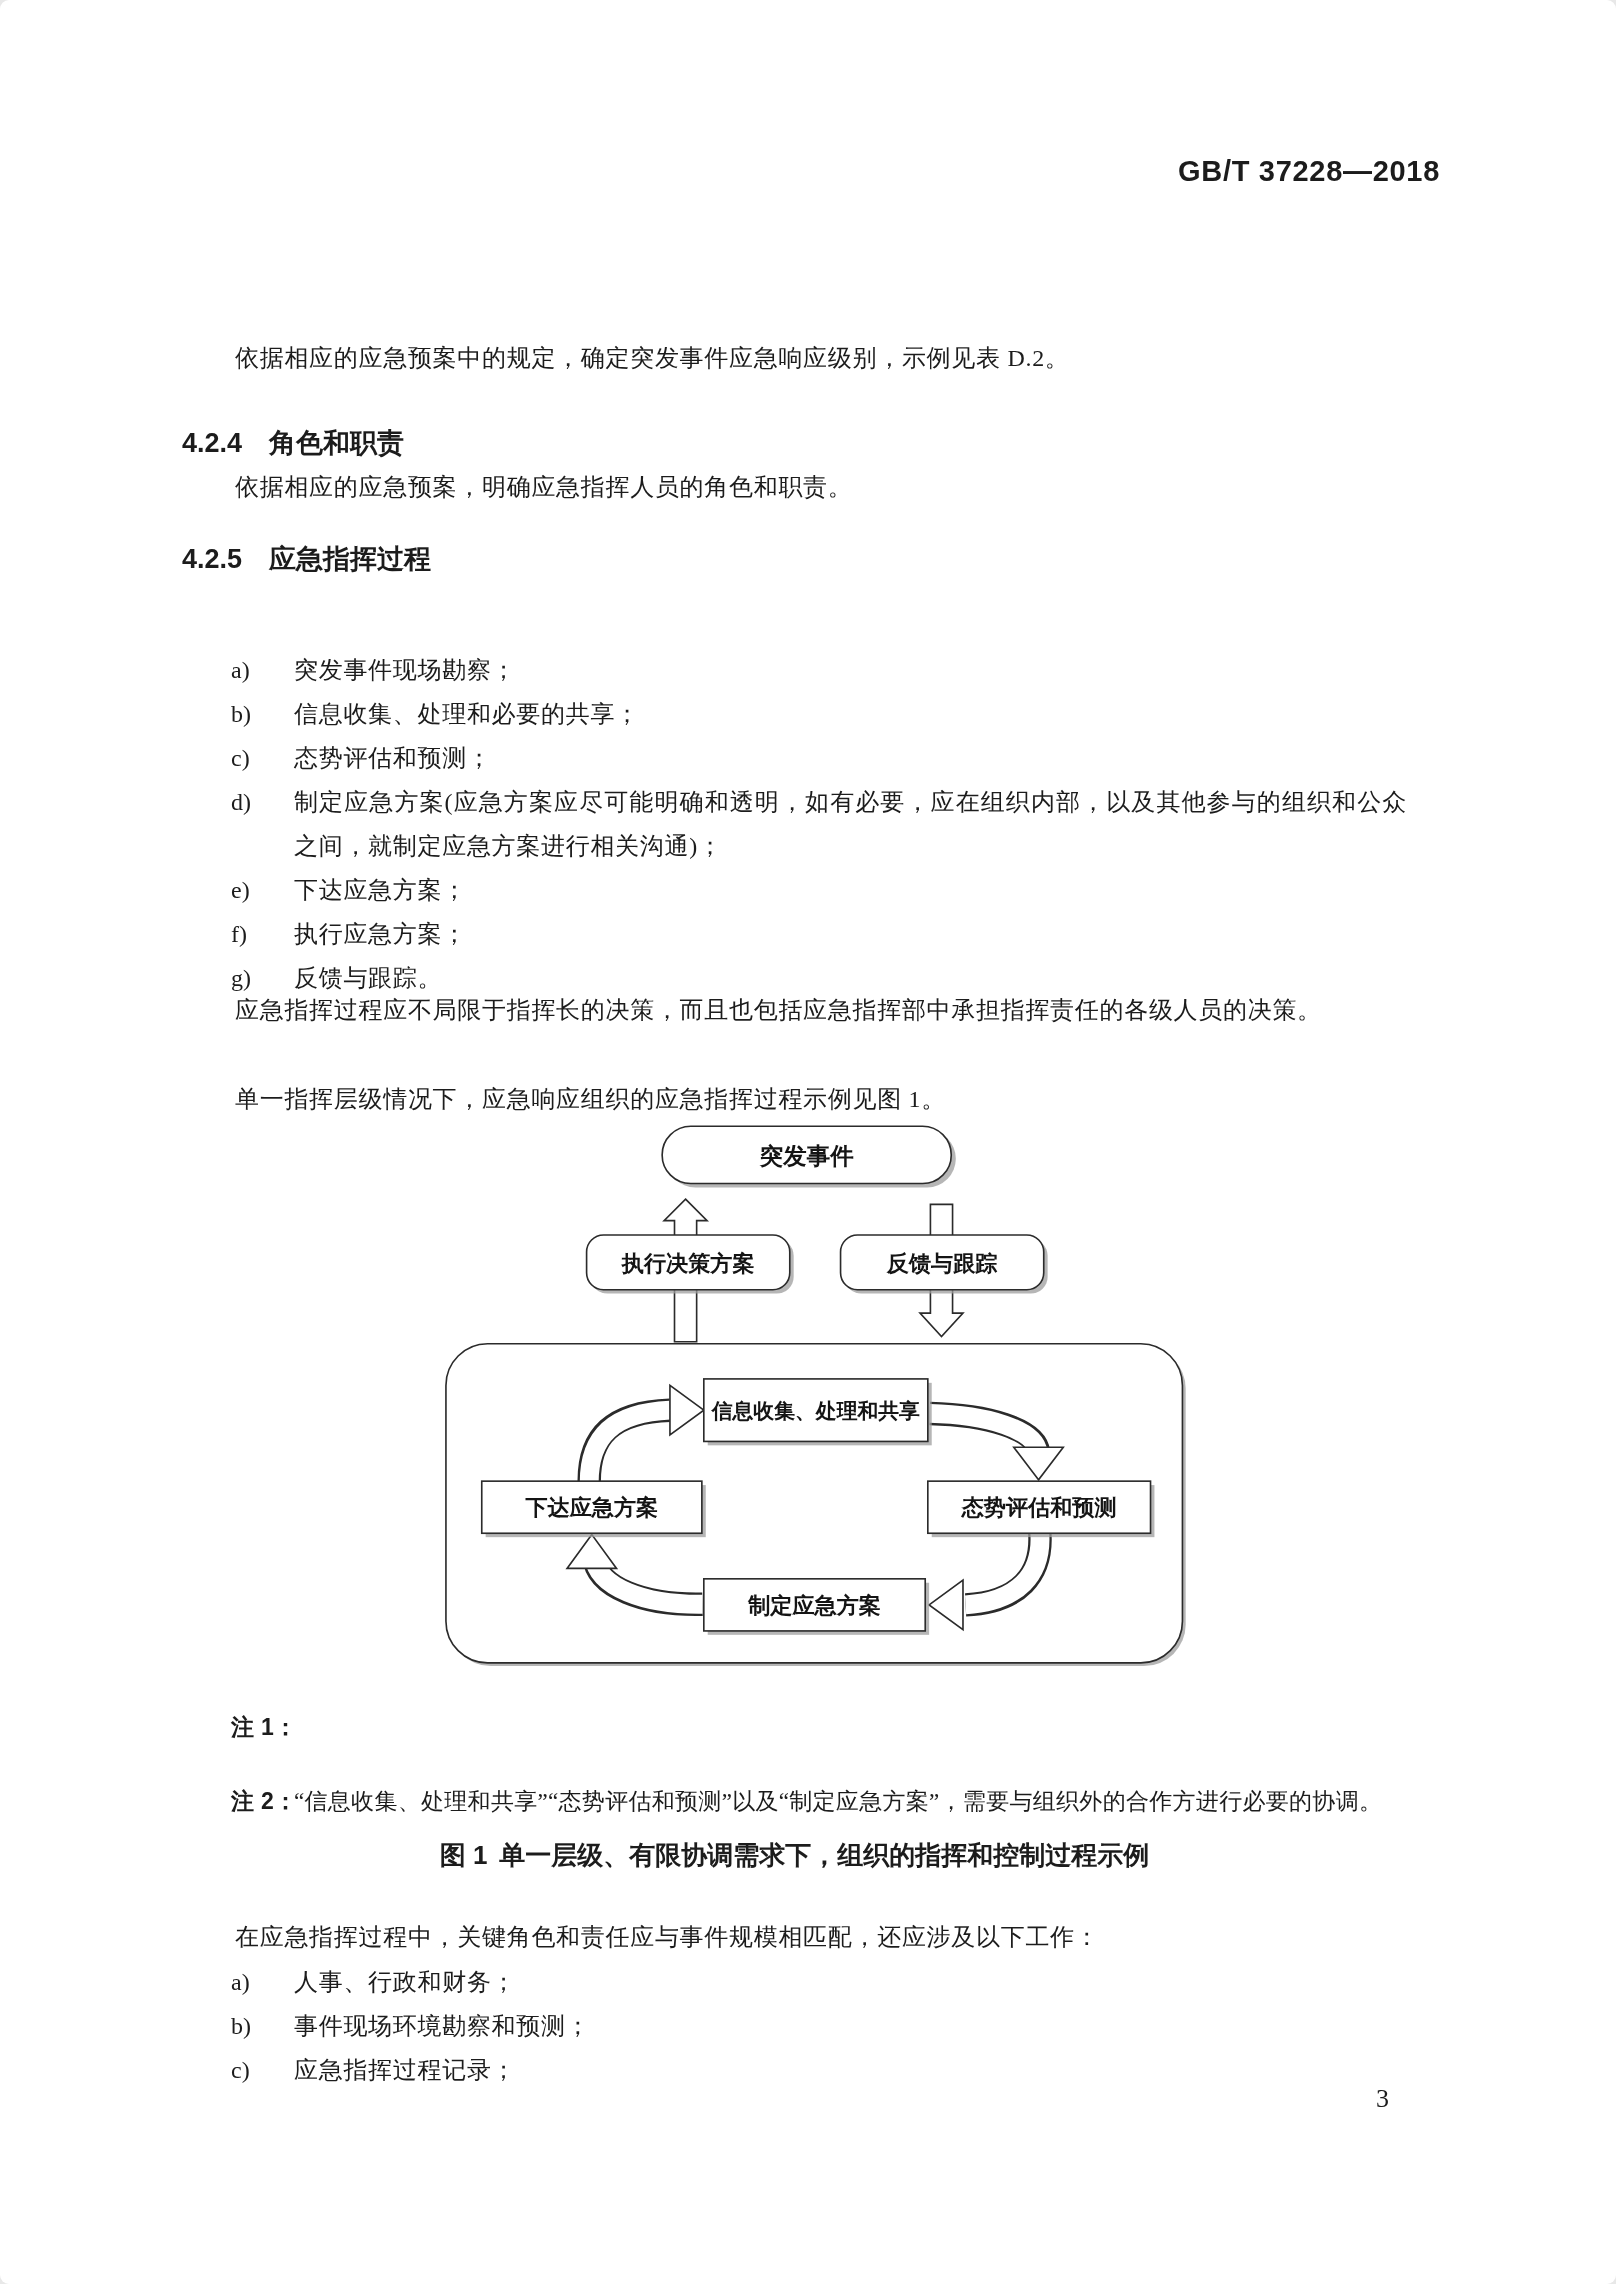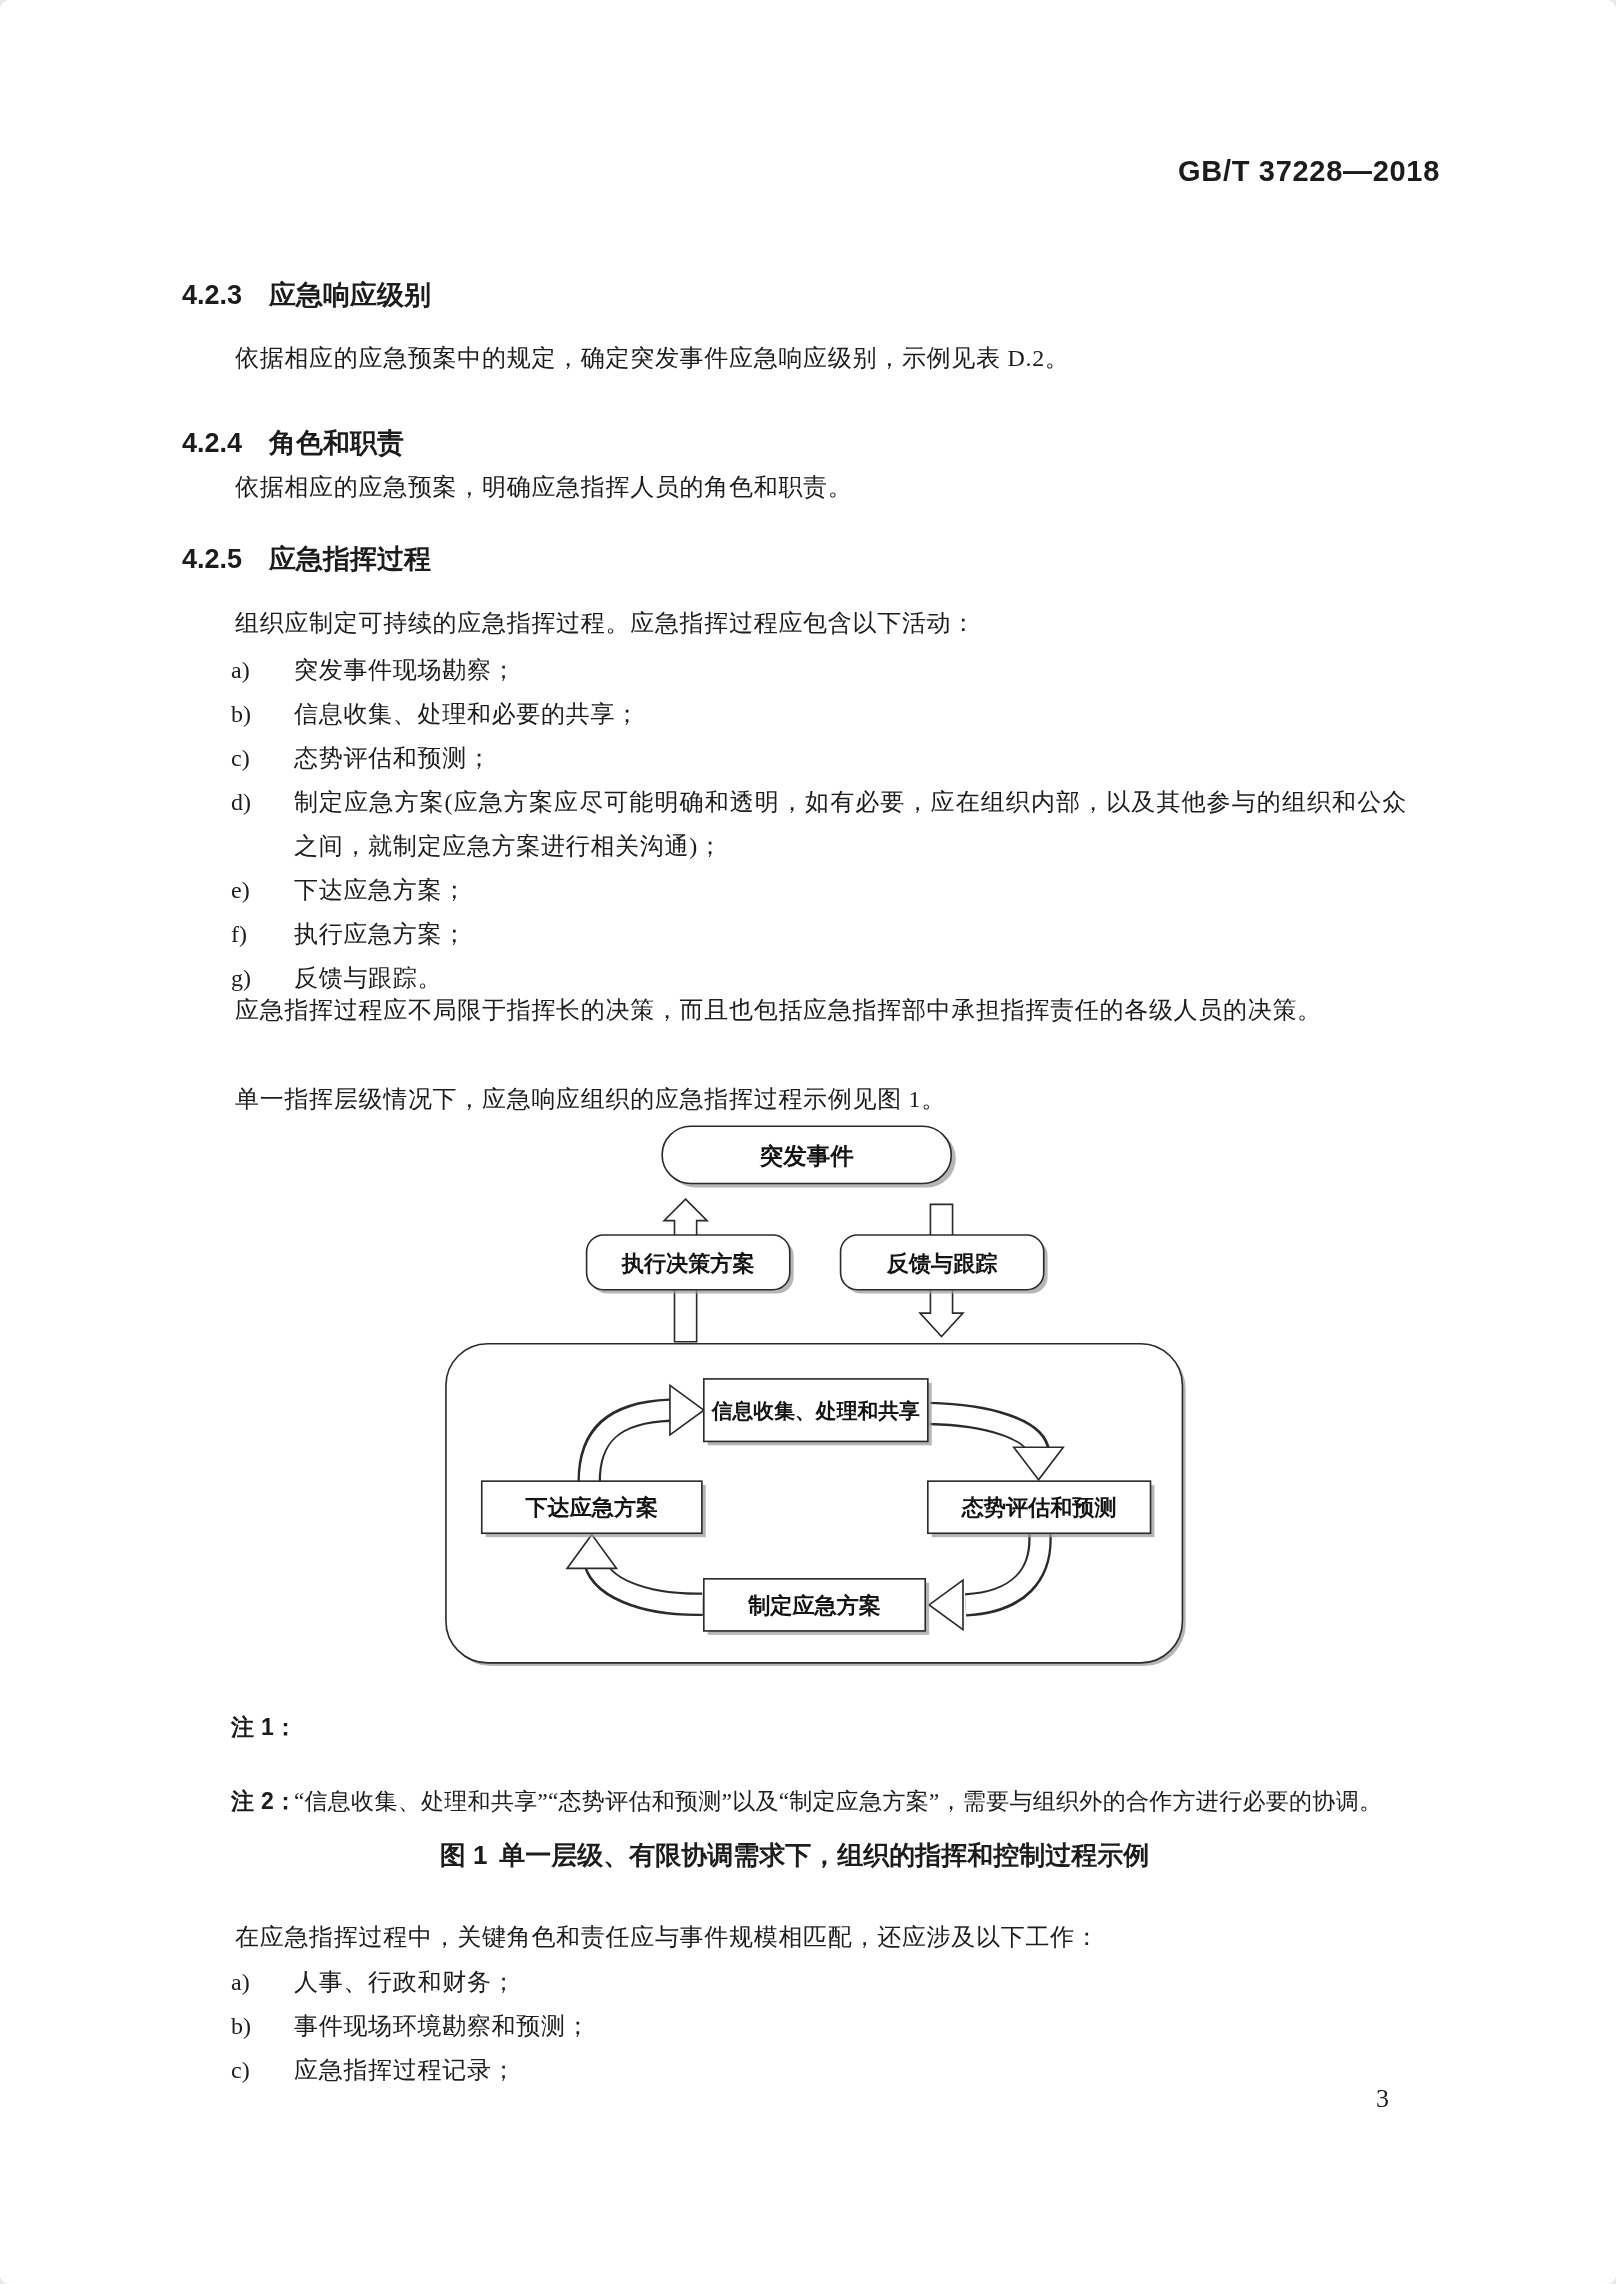--- a/index.html
+++ b/index.html
@@ -57,34 +57,30 @@
   }
   .t34{font-size:34px;} .t32{font-size:32px;} .t36{font-size:36px;}
 </style>
 </head>
 <body>
 
 <div class="page">
 
   <div class="abs docnum" style="top:155px">GB/T 37228—2018</div>
 
-  <div class="abs sec-h" style="top:276px">
-    <span class="sec-num">4.2.3</span><span class="sec-title">应急响应级别</span>
-  </div>
   <div class="abs body-p indent" style="top:336px">依据相应的应急预案中的规定，确定突发事件应急响应级别，示例见表 D.2。</div>
 
   <div class="abs sec-h" style="top:424px">
     <span class="sec-num">4.2.4</span><span class="sec-title">角色和职责</span>
   </div>
   <div class="abs body-p indent" style="top:465px">依据相应的应急预案，明确应急指挥人员的角色和职责。</div>
 
   <div class="abs sec-h" style="top:540px">
     <span class="sec-num">4.2.5</span><span class="sec-title">应急指挥过程</span>
   </div>
-  <div class="abs body-p indent" style="top:601px">组织应制定可持续的应急指挥过程。应急指挥过程应包含以下活动：</div>
 
   <div class="abs body-p" style="top:648px">
     <div class="li">
       <span class="lbl">a)</span><span>突发事件现场勘察；</span>
     </div>
     <div class="li">
       <span class="lbl">b)</span><span>信息收集、处理和必要的共享；</span>
     </div>
     <div class="li">
       <span class="lbl">c)</span><span>态势评估和预测；</span>

